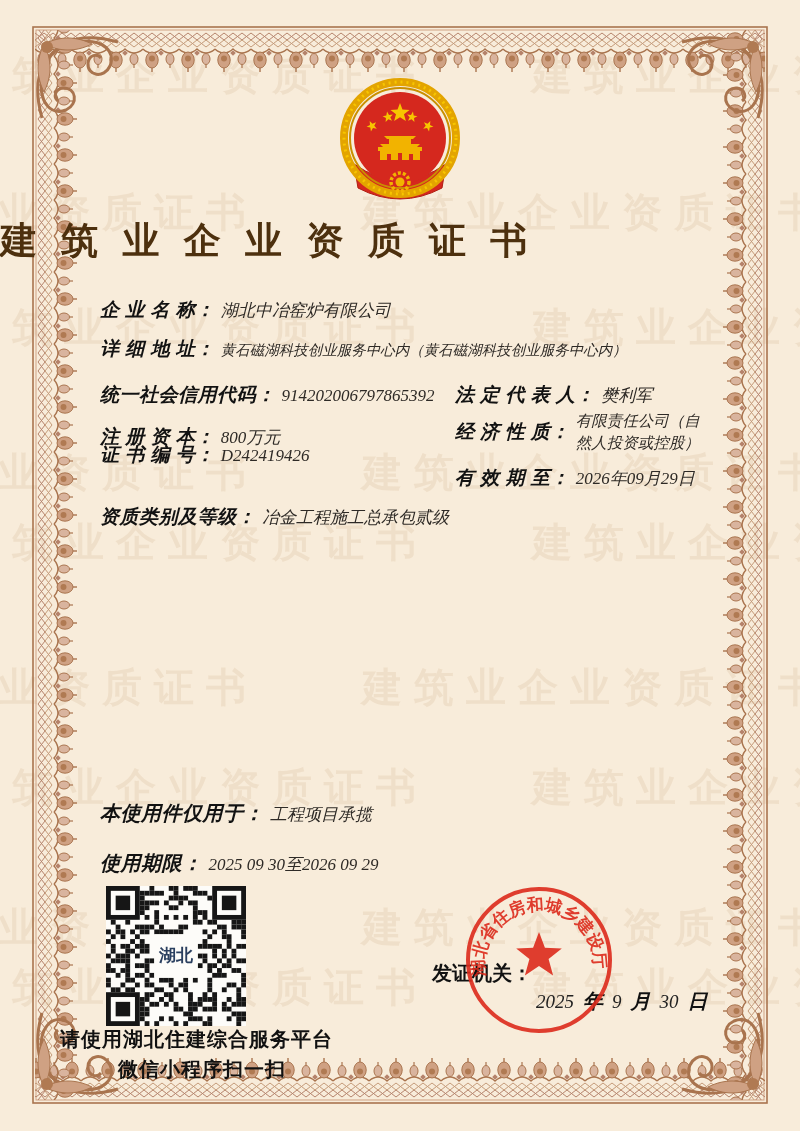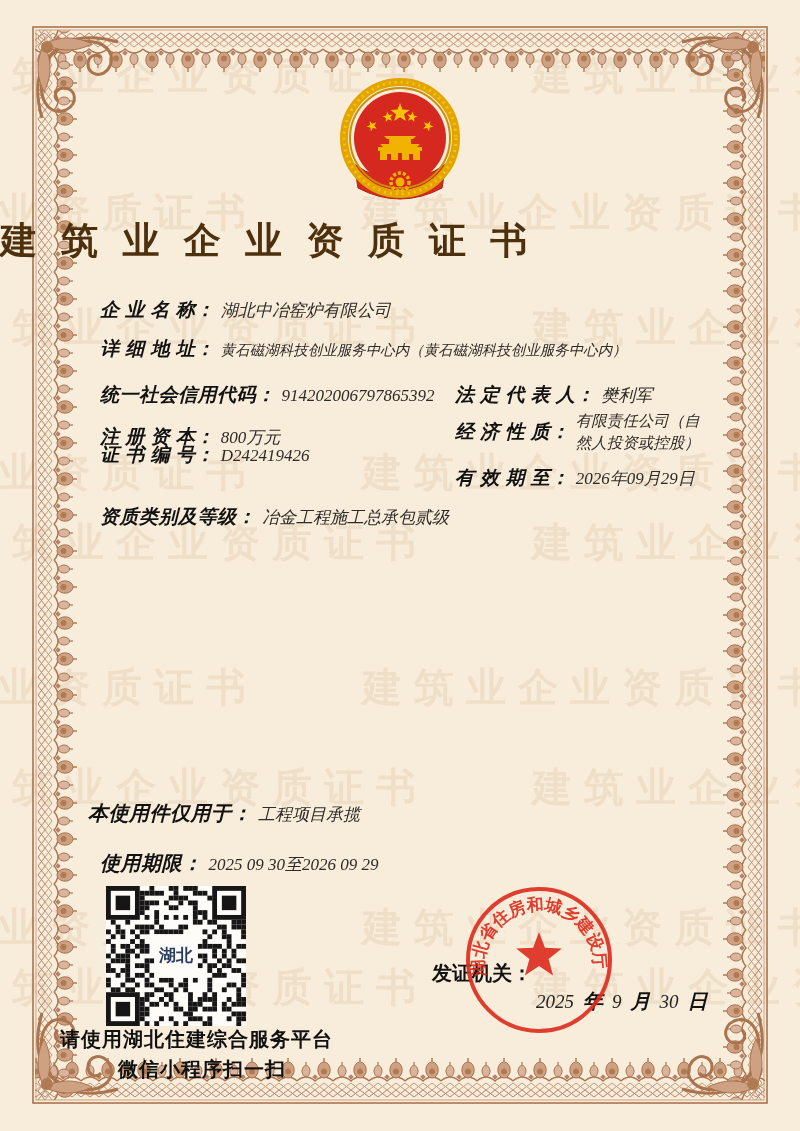--- a/index.html
+++ b/index.html
@@ -183,21 +183,21 @@
     <div class="row" style="left:455px;top:465px;">
       <span class="lbl">有 效 期 至：</span>
       <span class="val">2026年09月29日</span>
     </div>
 
     <div class="row" style="left:100px;top:504px;">
       <span class="lbl">资质类别及等级：</span>
       <span class="val">冶金工程施工总承包贰级</span>
     </div>
 
-    <div class="row" style="left:88px;top:800px;">
+    <div class="row" style="left:100px;top:800px;">
       <span class="lbl usage-lbl">本使用件仅用于：</span>
       <span class="val">工程项目承揽</span>
     </div>
     <div class="row" style="left:100px;top:850px;">
       <span class="lbl usage-lbl">使用期限：</span>
       <span class="val">2025 09 30至2026 09 29</span>
     </div>
 
     <svg class="qr-box" id="qr" viewBox="0 0 140 140">
         <rect x="0" y="0" width="140" height="140" fill="#fdfcf9"></rect>

